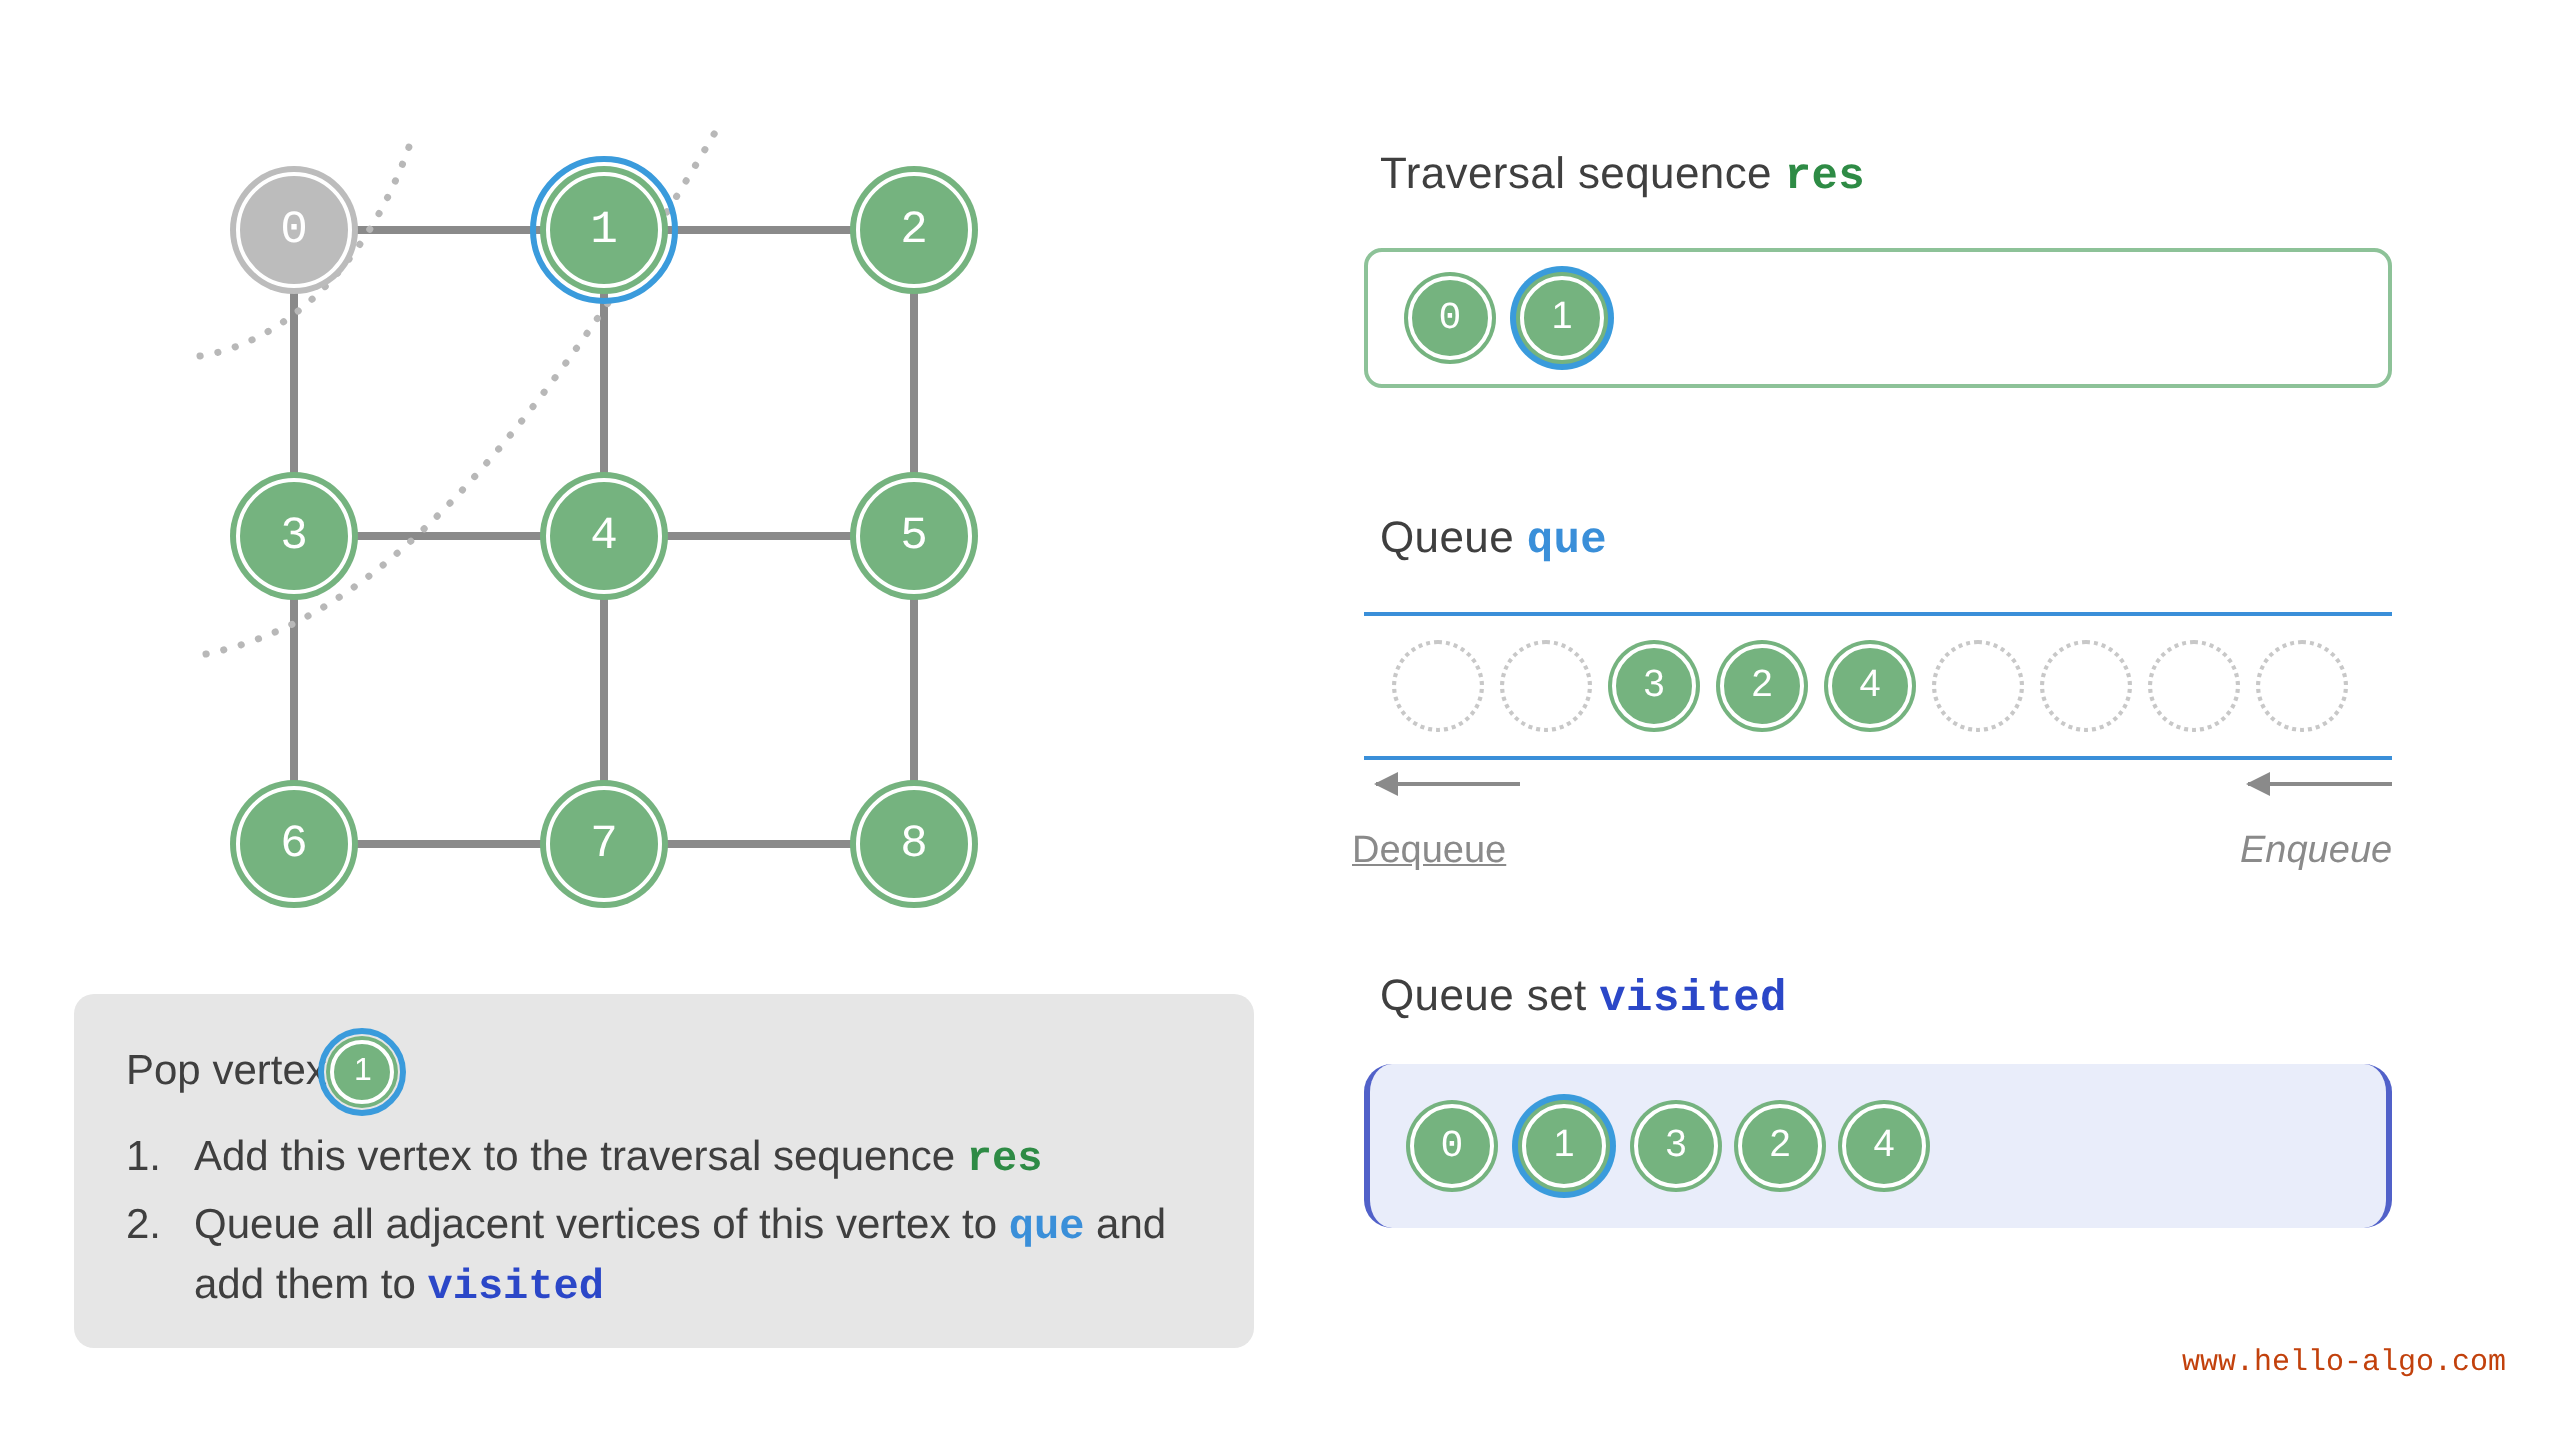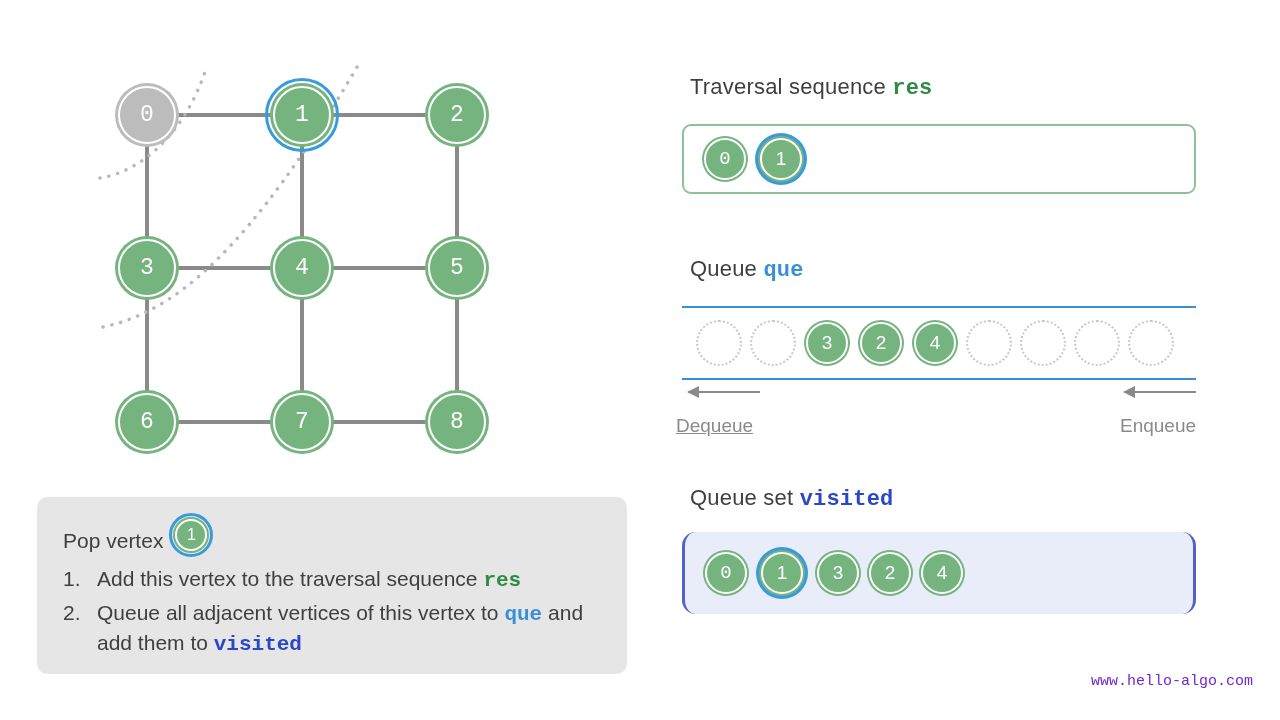--- a/index.html
+++ b/index.html
@@ -80,21 +80,21 @@
   .arrow { position:absolute; top:6px; width:72px; height:2px; background:#8a8a8a; }
   .arrow::before {
     content:""; position:absolute; left:-1px; top:-5px;
     border-top:6px solid transparent; border-bottom:6px solid transparent;
     border-right:12px solid #8a8a8a;
   }
   #arrow-dequeue { left:12px; }
   #arrow-enqueue { left:448px; }
   .arrow-label { position:absolute; top:415px; font-size:19px; color:#8a8a8a; }
   #label-dequeue { left:0px;text-decoration:underline; }
-  #label-enqueue { left:444px; }
+  #label-enqueue { left:444px;font-style:italic; }
 
   
   #hash-title { position:absolute; left:14px; top:485px; }
   #hash-box {
     position:absolute; left:6px; top:532px; width:514px; height:82px;
     background:#e9edfa;
     border-left:3px solid #5161c9; border-right:3px solid #5161c9;
     border-radius:14px;
     display:flex; align-items:center; padding-left:18px; gap:6px;
   }
@@ -102,30 +102,30 @@
   
   #step-badge {
     position:absolute; left:249px; top:643px; width:144px; height:54px;
     border:1.5px solid #d8d8d8; border-radius:10px; background:#fafafa;
     display:flex; align-items:center; justify-content:center;
     font-family:"Liberation Mono", monospace; font-weight:bold;
     font-size:24px; color:#8a8a8a; letter-spacing:2px;
   }
   #watermark {
     position:absolute; left:415px; top:673px;
-    font-family:"Liberation Mono", monospace; font-size:15px; color:#6d28d9;
+    font-family:"Liberation Mono", monospace; font-size:15px; color:#c2410c;
   }
 
   
   #caption-box {
     position:absolute; left:37px; top:497px; width:590px; height:177px;
     background:#e6e6e6; border-radius:10px; padding:22px 26px;
   }
   #caption-head {
-    font-size:21px; color:#3f3f3f; display:flex; align-items:flex-end; gap:10px;
+    font-size:21px; color:#3f3f3f; display:flex; align-items:center; 
     height:34px;
   }
   .chip {
     width:36px; height:36px; border-radius:50%; background:#75b37f; color:#fff;
     font-size:16px; display:inline-flex; align-items:center; justify-content:center;
     position:relative; flex:none;
   }
   .chip .inner { position:absolute; left:2px; top:2px; right:2px; bottom:2px;
                  border-radius:50%; border:2px solid #fff; }
   .chip.sel::after { content:""; position:absolute; left:-4px; top:-4px; right:-4px; bottom:-4px;

